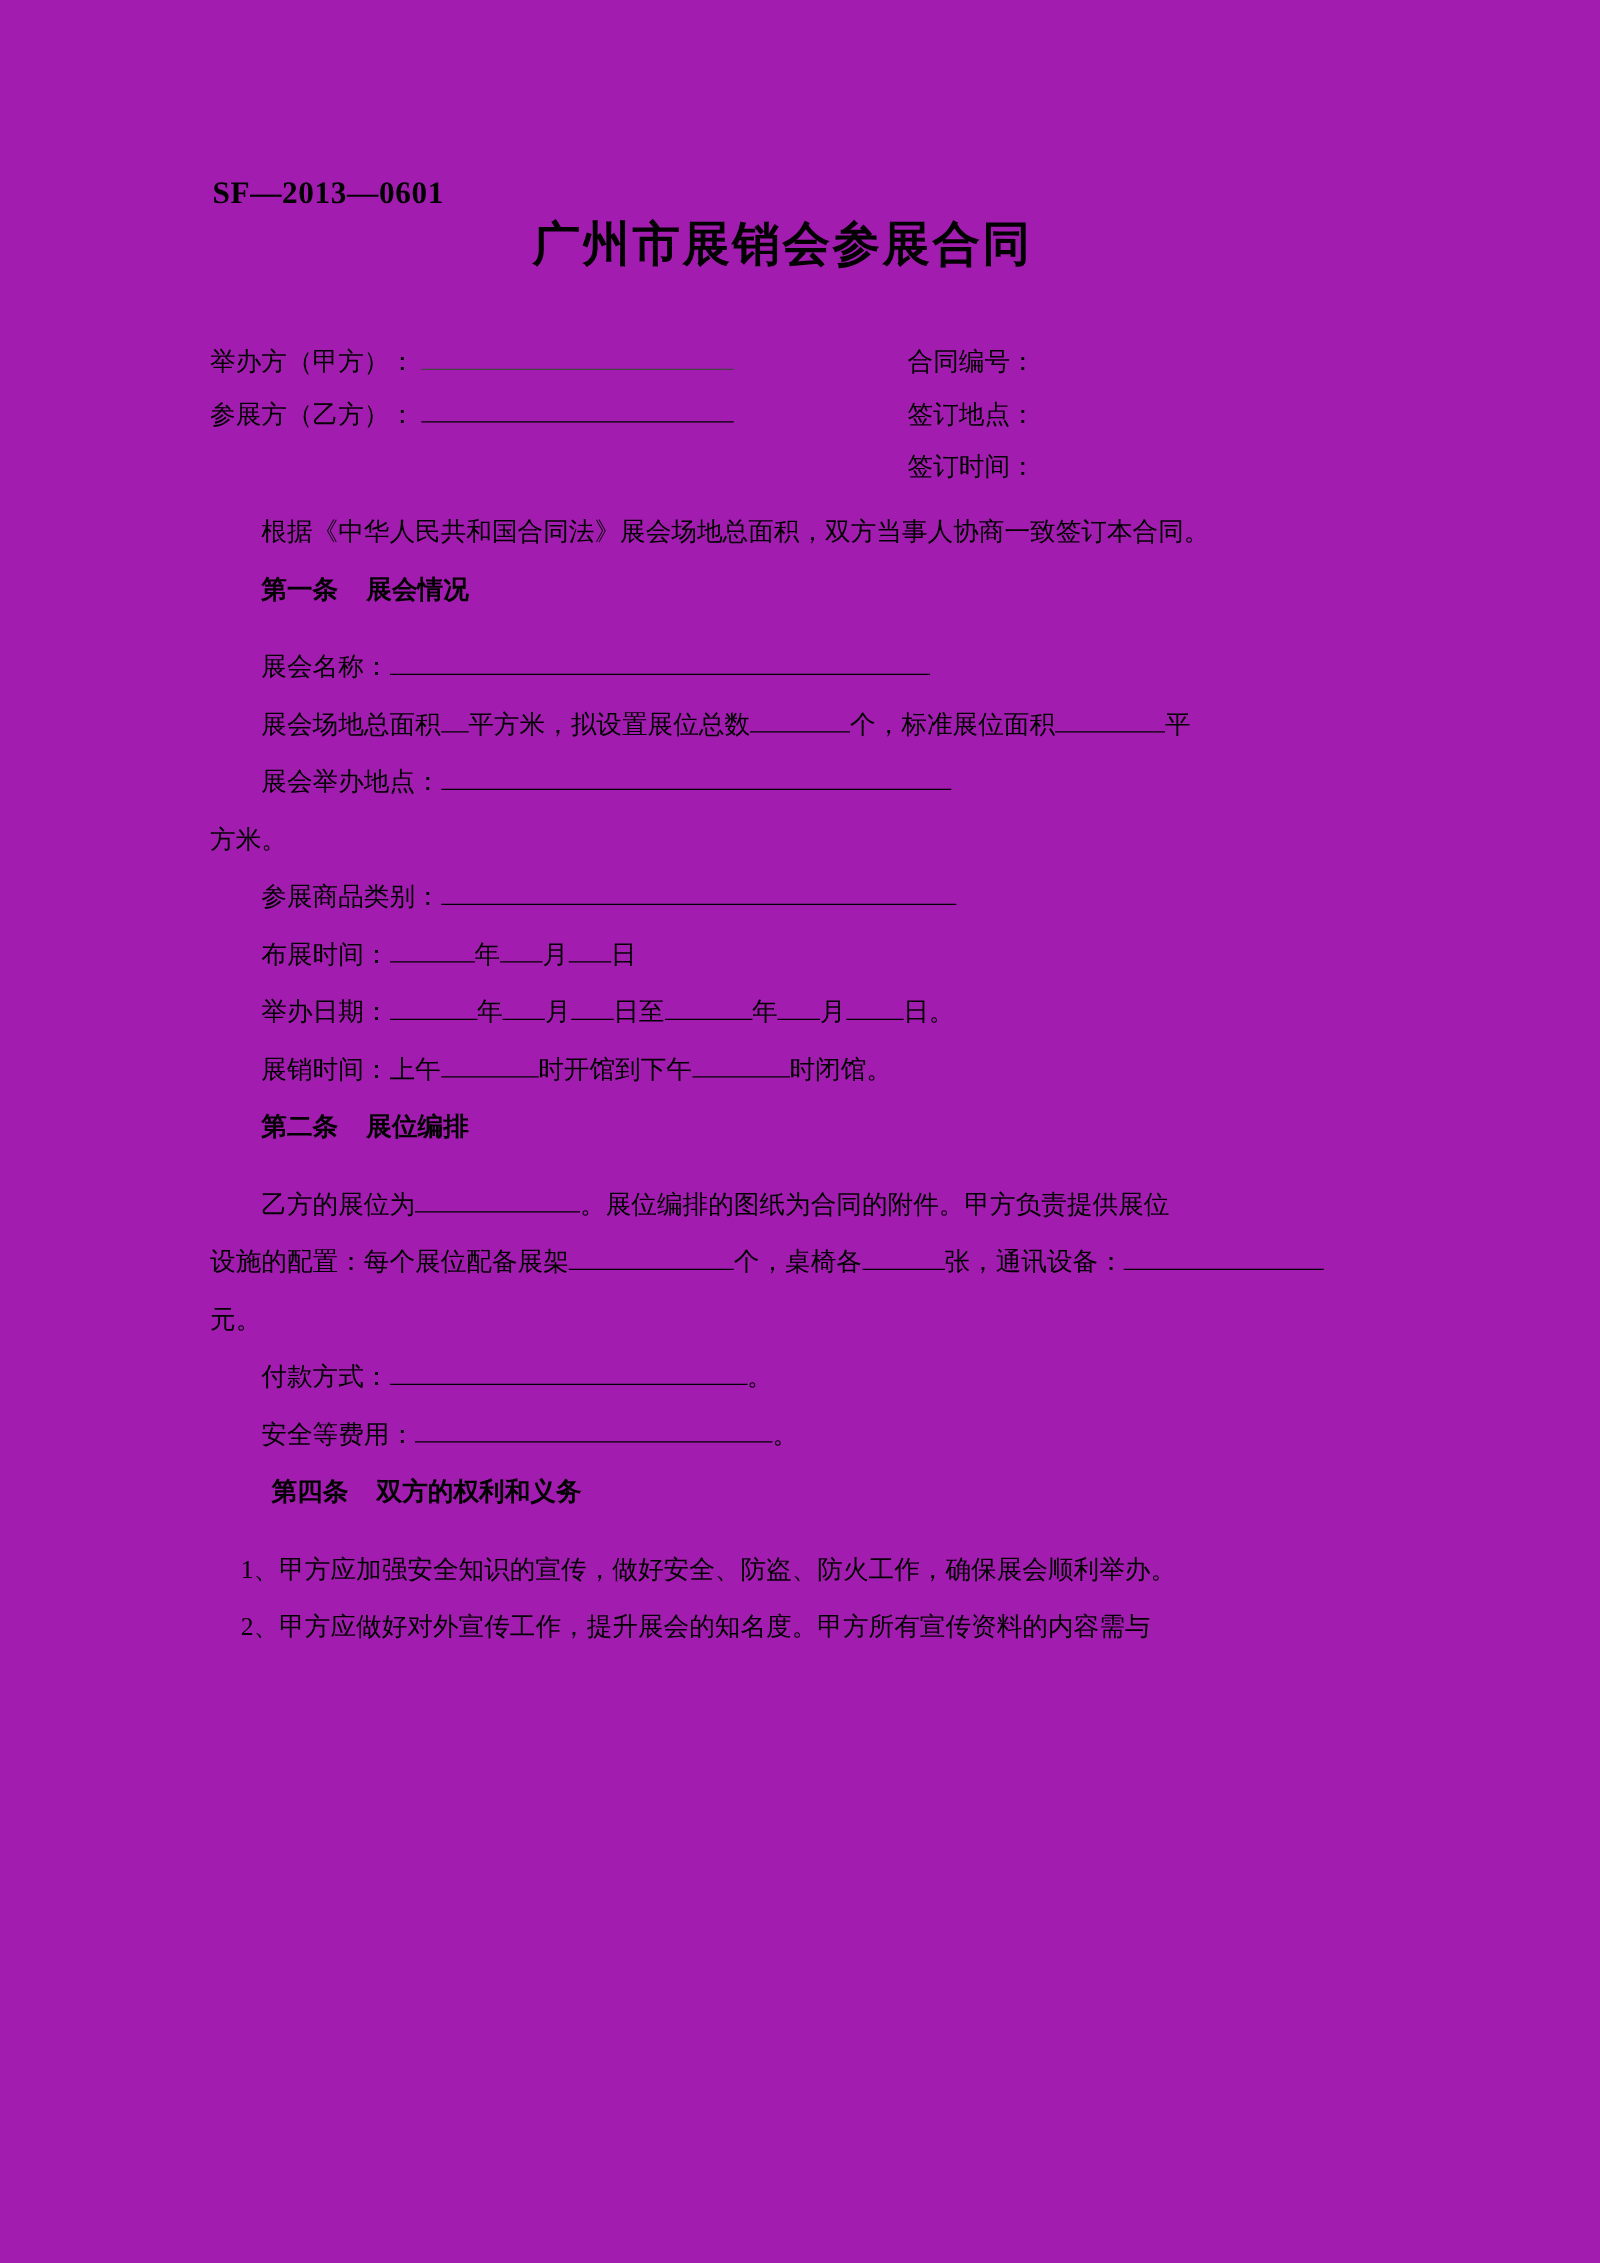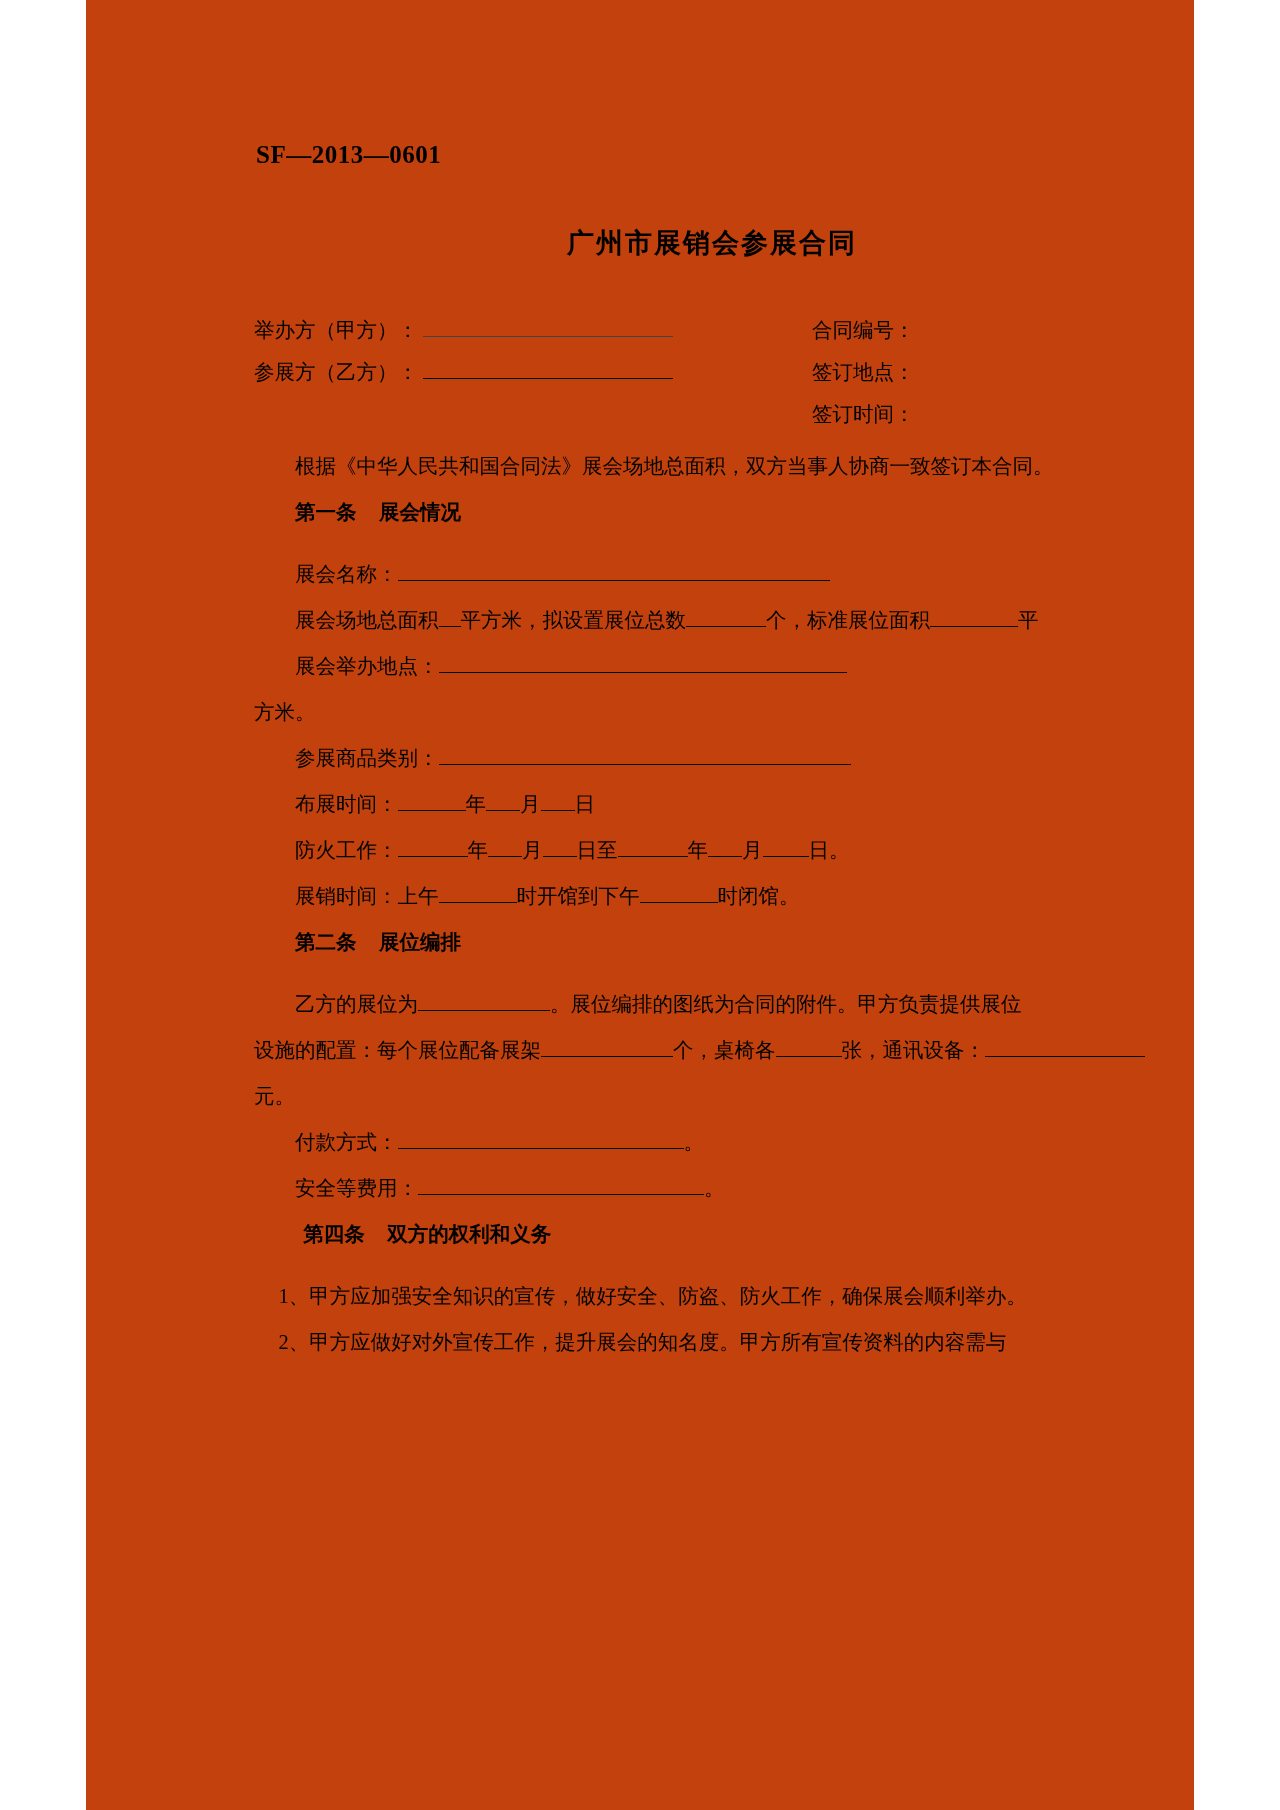--- a/index.html
+++ b/index.html
@@ -6,24 +6,24 @@
     margin: 0;
     padding: 0;
     background: #ffffff;
   }
   body {
     font-family: "Liberation Serif", "DejaVu Serif", serif;
     color: #000000;
   }
   .page {
     position: relative;
-    width: 1108px;
+    width: 1280px;
     height: 1810px;
     margin: 0 auto;
-    background: #c2410c;
+    background: #a21caf;
     overflow: hidden;
   }
   
   .doc {
     position: absolute;
     left: 168px;
     top: 0;
     width: 944px;
   }
 
@@ -36,23 +36,22 @@
     margin-top: 140px;
     margin-left: 2px;
     line-height: 1.2;
   }
 
   
   .doc-title {
     text-align: center;
     font-family: "DejaVu Sans", "Liberation Sans", sans-serif;
     font-weight: bold;
-    font-size: 27px;
+    font-size: 38px;
     letter-spacing: 2px;
-    margin-top: 55px;
     margin-right: 28px;
   }
 
   
   .meta-block {
     position: relative;
     margin-top: 48px;
     font-size: 20.5px;
     line-height: 42px;
   }
@@ -171,21 +170,21 @@
 
       <p class="p">
         <span>参展商品类别：</span><span class="fill" style="width:412px"></span>
       </p>
 
       <p class="p">
         <span>布展时间：</span><span class="fill" style="width:68px"></span><span>年</span><span class="fill" style="width:34px"></span><span>月</span><span class="fill" style="width:34px"></span><span>日</span>
       </p>
 
       <p class="p">
-        <span>防火工作：</span><span class="fill" style="width:70px"></span><span>年</span><span class="fill" style="width:34px"></span><span>月</span><span class="fill" style="width:34px"></span><span>日至</span><span class="fill" style="width:70px"></span><span>年</span><span class="fill" style="width:34px"></span><span>月</span><span class="fill" style="width:46px"></span><span>日。</span>
+        <span>举办日期：</span><span class="fill" style="width:70px"></span><span>年</span><span class="fill" style="width:34px"></span><span>月</span><span class="fill" style="width:34px"></span><span>日至</span><span class="fill" style="width:70px"></span><span>年</span><span class="fill" style="width:34px"></span><span>月</span><span class="fill" style="width:46px"></span><span>日。</span>
       </p>
 
       <p class="p">
         <span>展销时间：上午</span><span class="fill" style="width:78px"></span><span>时开馆到下午</span><span class="fill" style="width:78px"></span><span>时闭馆。</span>
       </p>
 
       <p class="clause">
         <span class="clause-label">第二条</span><span class="clause-sp"></span><span class="clause-label">展位编排</span>
       </p>
 

